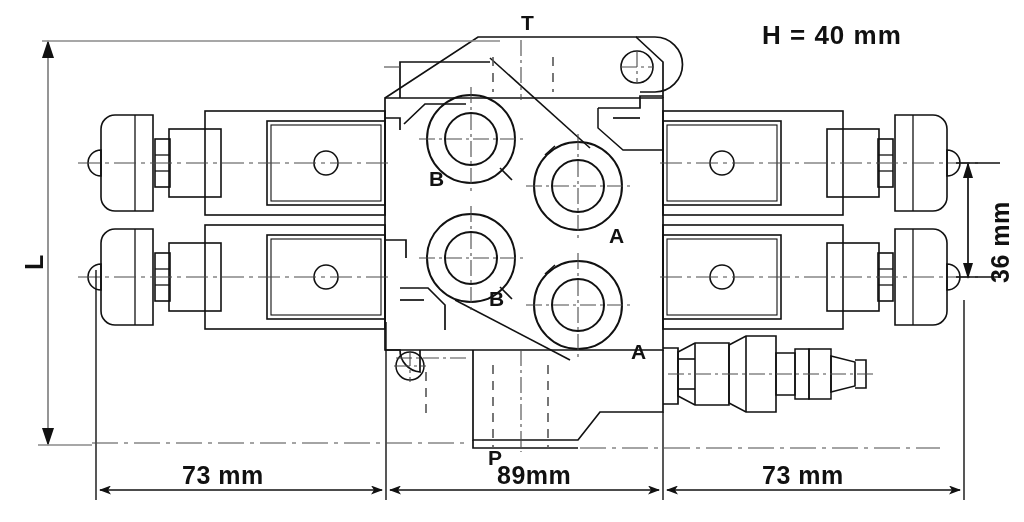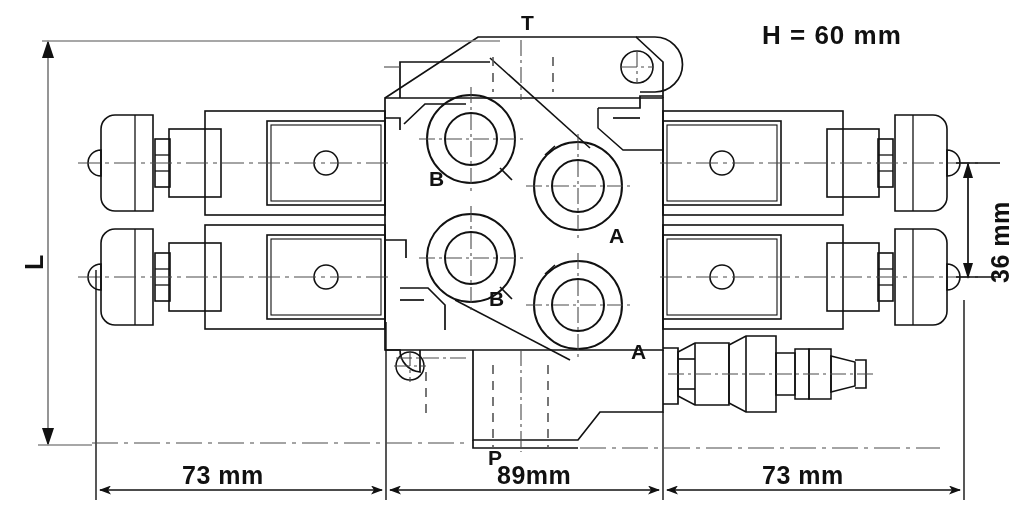--- a/index.html
+++ b/index.html
@@ -244,21 +244,21 @@
 
     <g stroke="#4a4a4a" stroke-width="1.2" stroke-dasharray="26 6 4 6">
       <line x1="92" y1="443" x2="470" y2="443"></line>
       <line x1="580" y1="448" x2="940" y2="448"></line>
     </g>
   </svg>
 
 
   <div class="lbl lbl-T" style="left:521px;top:12px;">T</div>
 
-  <div class="lbl lbl-h" style="left:762px;top:22px;">H = 60 mm</div>
+  <div class="lbl lbl-h" style="left:762px;top:22px;">H = 40 mm</div>
 
   <div class="lbl lbl-port" style="left:429px;top:168px;">B</div>
 
   <div class="lbl lbl-port" style="left:609px;top:225px;">A</div>
 
   <div class="lbl lbl-port" style="left:489px;top:288px;">B</div>
 
   <div class="lbl lbl-port" style="left:631px;top:341px;">A</div>
 
   <div class="lbl lbl-port" style="left:488px;top:447px;">P</div>

